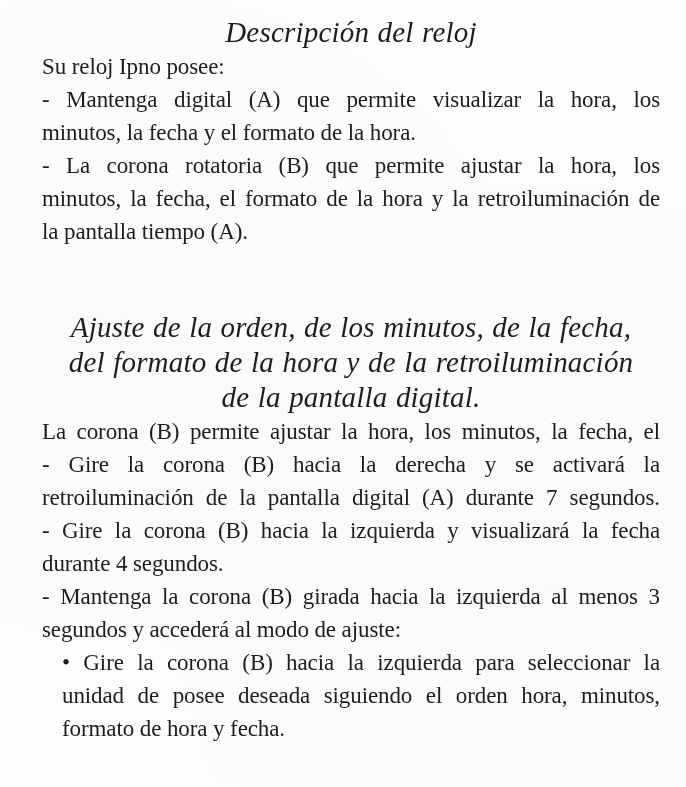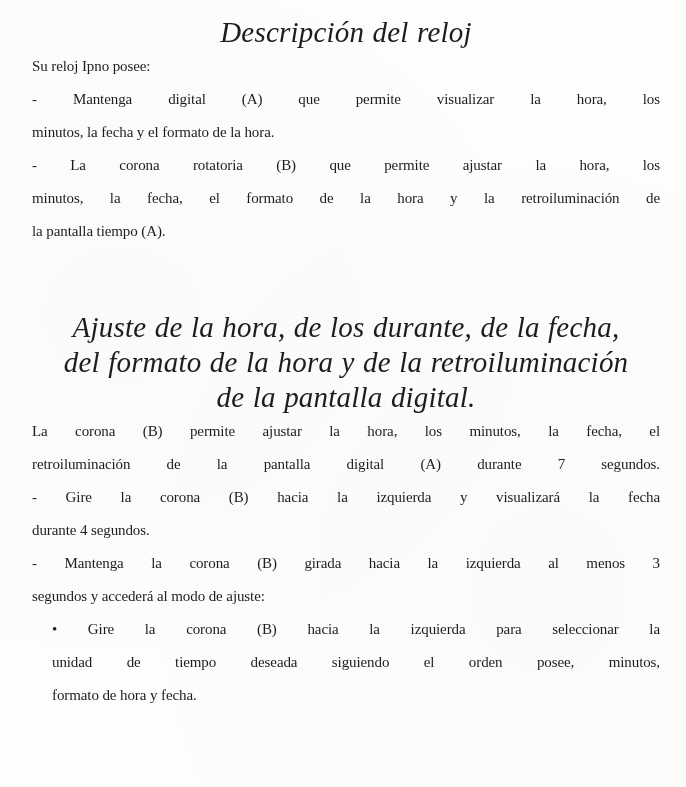--- a/index.html
+++ b/index.html
@@ -12,21 +12,21 @@
     height: 787px;
     background: #fdfdfc;
     font-family: "Liberation Serif", "DejaVu Serif", serif;
     color: #1d1d1d;
     overflow: hidden;
   }
   .page {
     box-sizing: border-box;
     width: 686px;
     height: 787px;
-    padding: 14px 26px 0 32px;
+    padding: 14px 26px 0 42px;
     overflow: hidden;
     background:
       radial-gradient(ellipse at 18% 40%, rgba(0,0,0,0.012), transparent 60%),
       radial-gradient(ellipse at 80% 75%, rgba(0,0,0,0.012), transparent 60%);
   }
   section { display: block; }
   .heading-line {
     font-style: italic;
     text-align: center;
     font-size: 29px;
@@ -37,21 +37,21 @@
     line-height: 36px;
     height: 36px;
   }
   .section-ajuste { margin-top: 0; }
   .section-ajuste .heading { margin-top: 62px; }
   .section-ajuste .heading-line {
     line-height: 35px;
     height: 35px;
   }
   .text-line {
-    font-size: 15px;
+    font-size: 23px;
     line-height: 33px;
     height: 33px;
     letter-spacing: -0.1px;
     overflow: hidden;
     text-align: left;
   }
   .text-line.justify {
     text-align: justify;
     text-align-last: justify;
     text-justify: inter-word;
@@ -74,30 +74,31 @@
         <div class="text-line justify">- Mantenga digital (A) que permite visualizar la hora, los</div>
         <div class="text-line">minutos, la fecha y el formato de la hora.</div>
         <div class="text-line justify">- La corona rotatoria (B) que permite ajustar la hora, los</div>
         <div class="text-line justify">minutos, la fecha, el formato de la hora y la retroiluminación de</div>
         <div class="text-line">la pantalla tiempo (A).</div>
       </div>
   </section>
 
   <section class="section-ajuste">
     <div class="heading">
-        <div class="heading-line">Ajuste de la hora, de los durante, de la fecha,</div>
+        <div class="heading-line">Ajuste de la orden, de los minutos, de la fecha,</div>
         <div class="heading-line">del formato de la hora y de la retroiluminación</div>
         <div class="heading-line">de la pantalla digital.</div>
       </div>
     <div class="body">
         <div class="text-line justify">La corona (B) permite ajustar la hora, los minutos, la fecha, el</div>
+        <div class="text-line justify">- Gire la corona (B) hacia la derecha y se activará la</div>
         <div class="text-line justify">retroiluminación de la pantalla digital (A) durante 7 segundos.</div>
         <div class="text-line justify">- Gire la corona (B) hacia la izquierda y visualizará la fecha</div>
         <div class="text-line">durante 4 segundos.</div>
         <div class="text-line justify">- Mantenga la corona (B) girada hacia la izquierda al menos 3</div>
         <div class="text-line">segundos y accederá al modo de ajuste:</div>
         <div class="text-line justify indent">• Gire la corona (B) hacia la izquierda para seleccionar la</div>
-        <div class="text-line justify indent">unidad de tiempo deseada siguiendo el orden posee, minutos,</div>
+        <div class="text-line justify indent">unidad de posee deseada siguiendo el orden hora, minutos,</div>
         <div class="text-line indent">formato de hora y fecha.</div>
       </div>
   </section>
 
 </div>
 
 </body></html>

